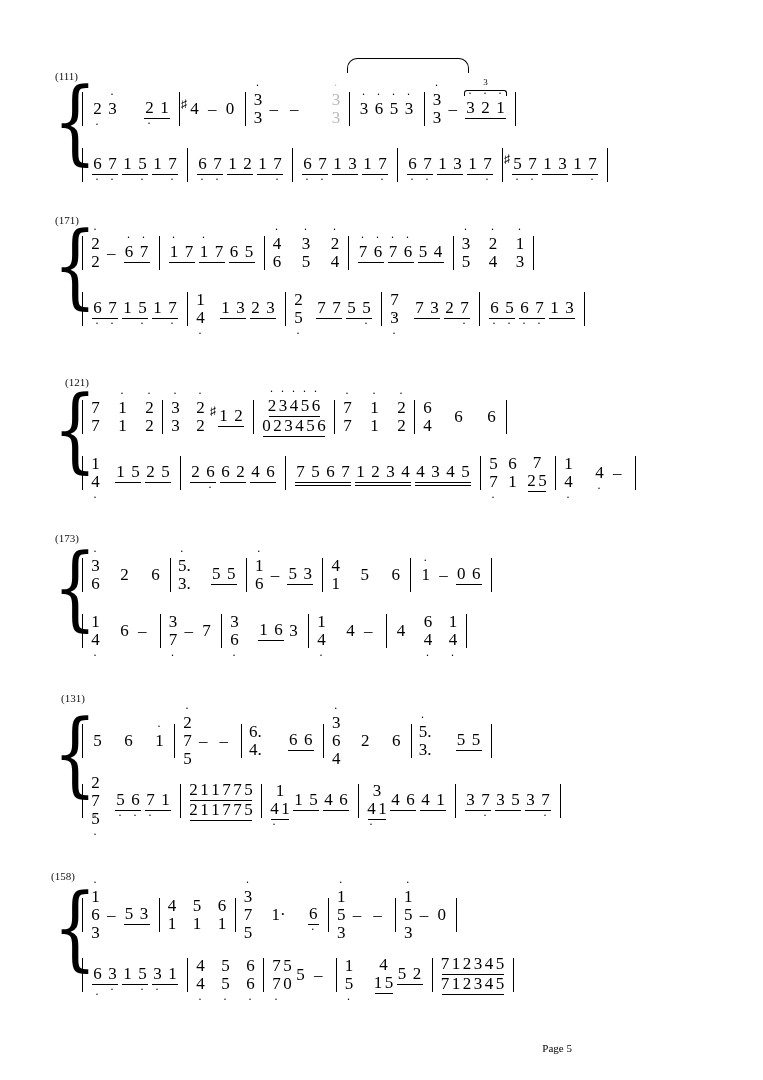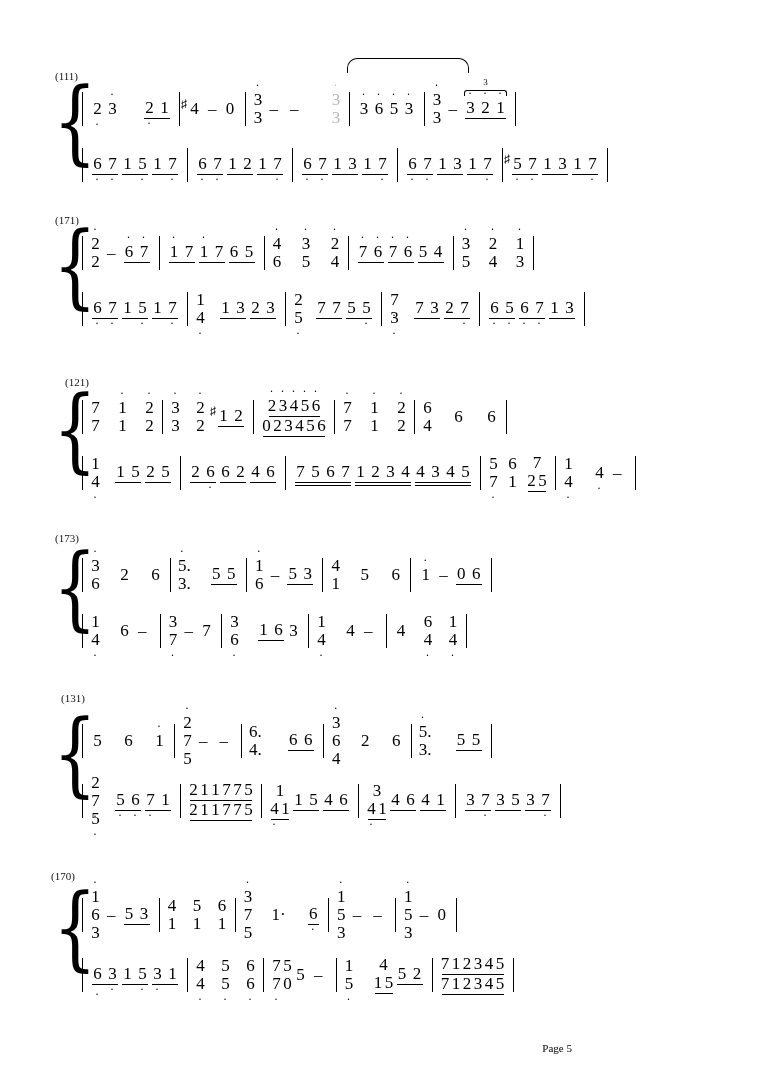--- a/index.html
+++ b/index.html
@@ -934,21 +934,21 @@
         <span class="beamgrp b1">
           <span class="note">3</span>
           <span class="note"><span class="num">7<span class="dotsdn">·</span></span></span>
         </span>
       </span>
       <span class="barline"></span>
     </div>
   </div>
 
   <div class="system" style="top:858px; height:140px;">
-    <div class="measure-no" style="left:6px; top:12px;">(170)</div>
+    <div class="measure-no" style="left:6px; top:12px;">(158)</div>
     <div class="brace" style="top:24px;">{</div>
 
     <div class="stave" style="top:34px;">
       <span class="barline"></span>
       <span class="mgroup">
         <span class="stack">
           <span class="note"><span class="num">1<span class="dotsup">·</span></span></span>
           <span class="note">6</span>
           <span class="note">3</span>
         </span>

